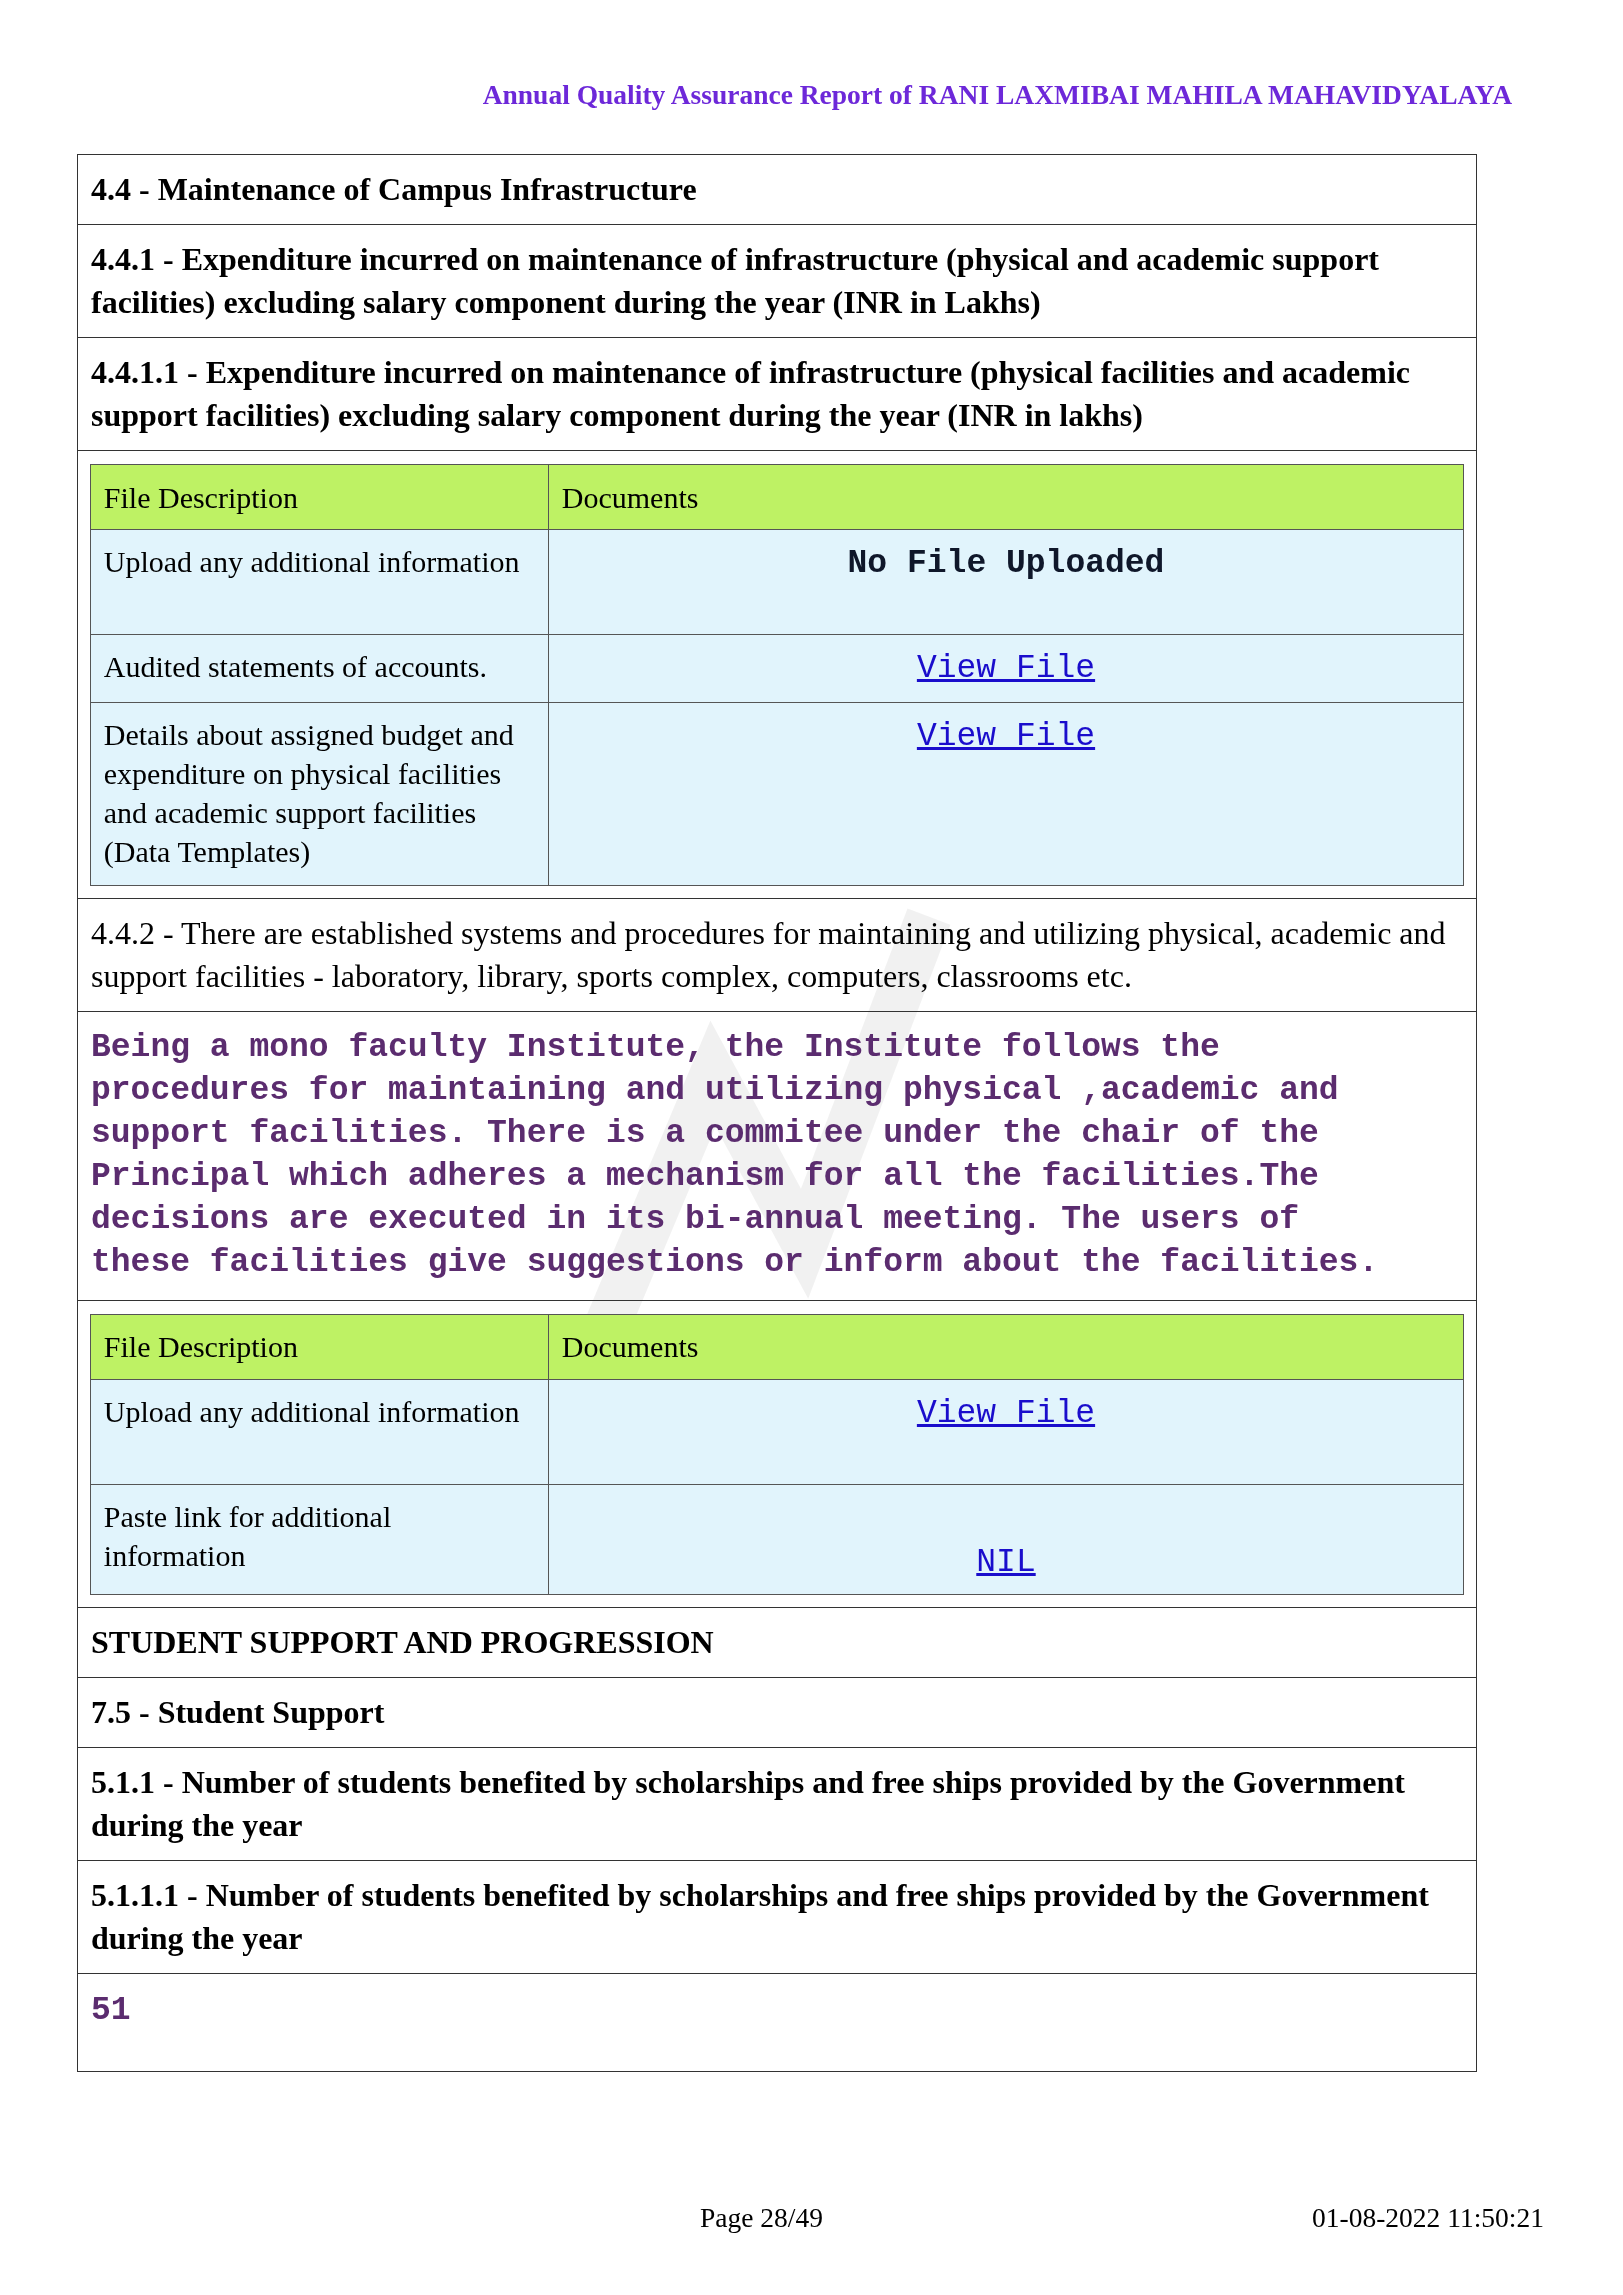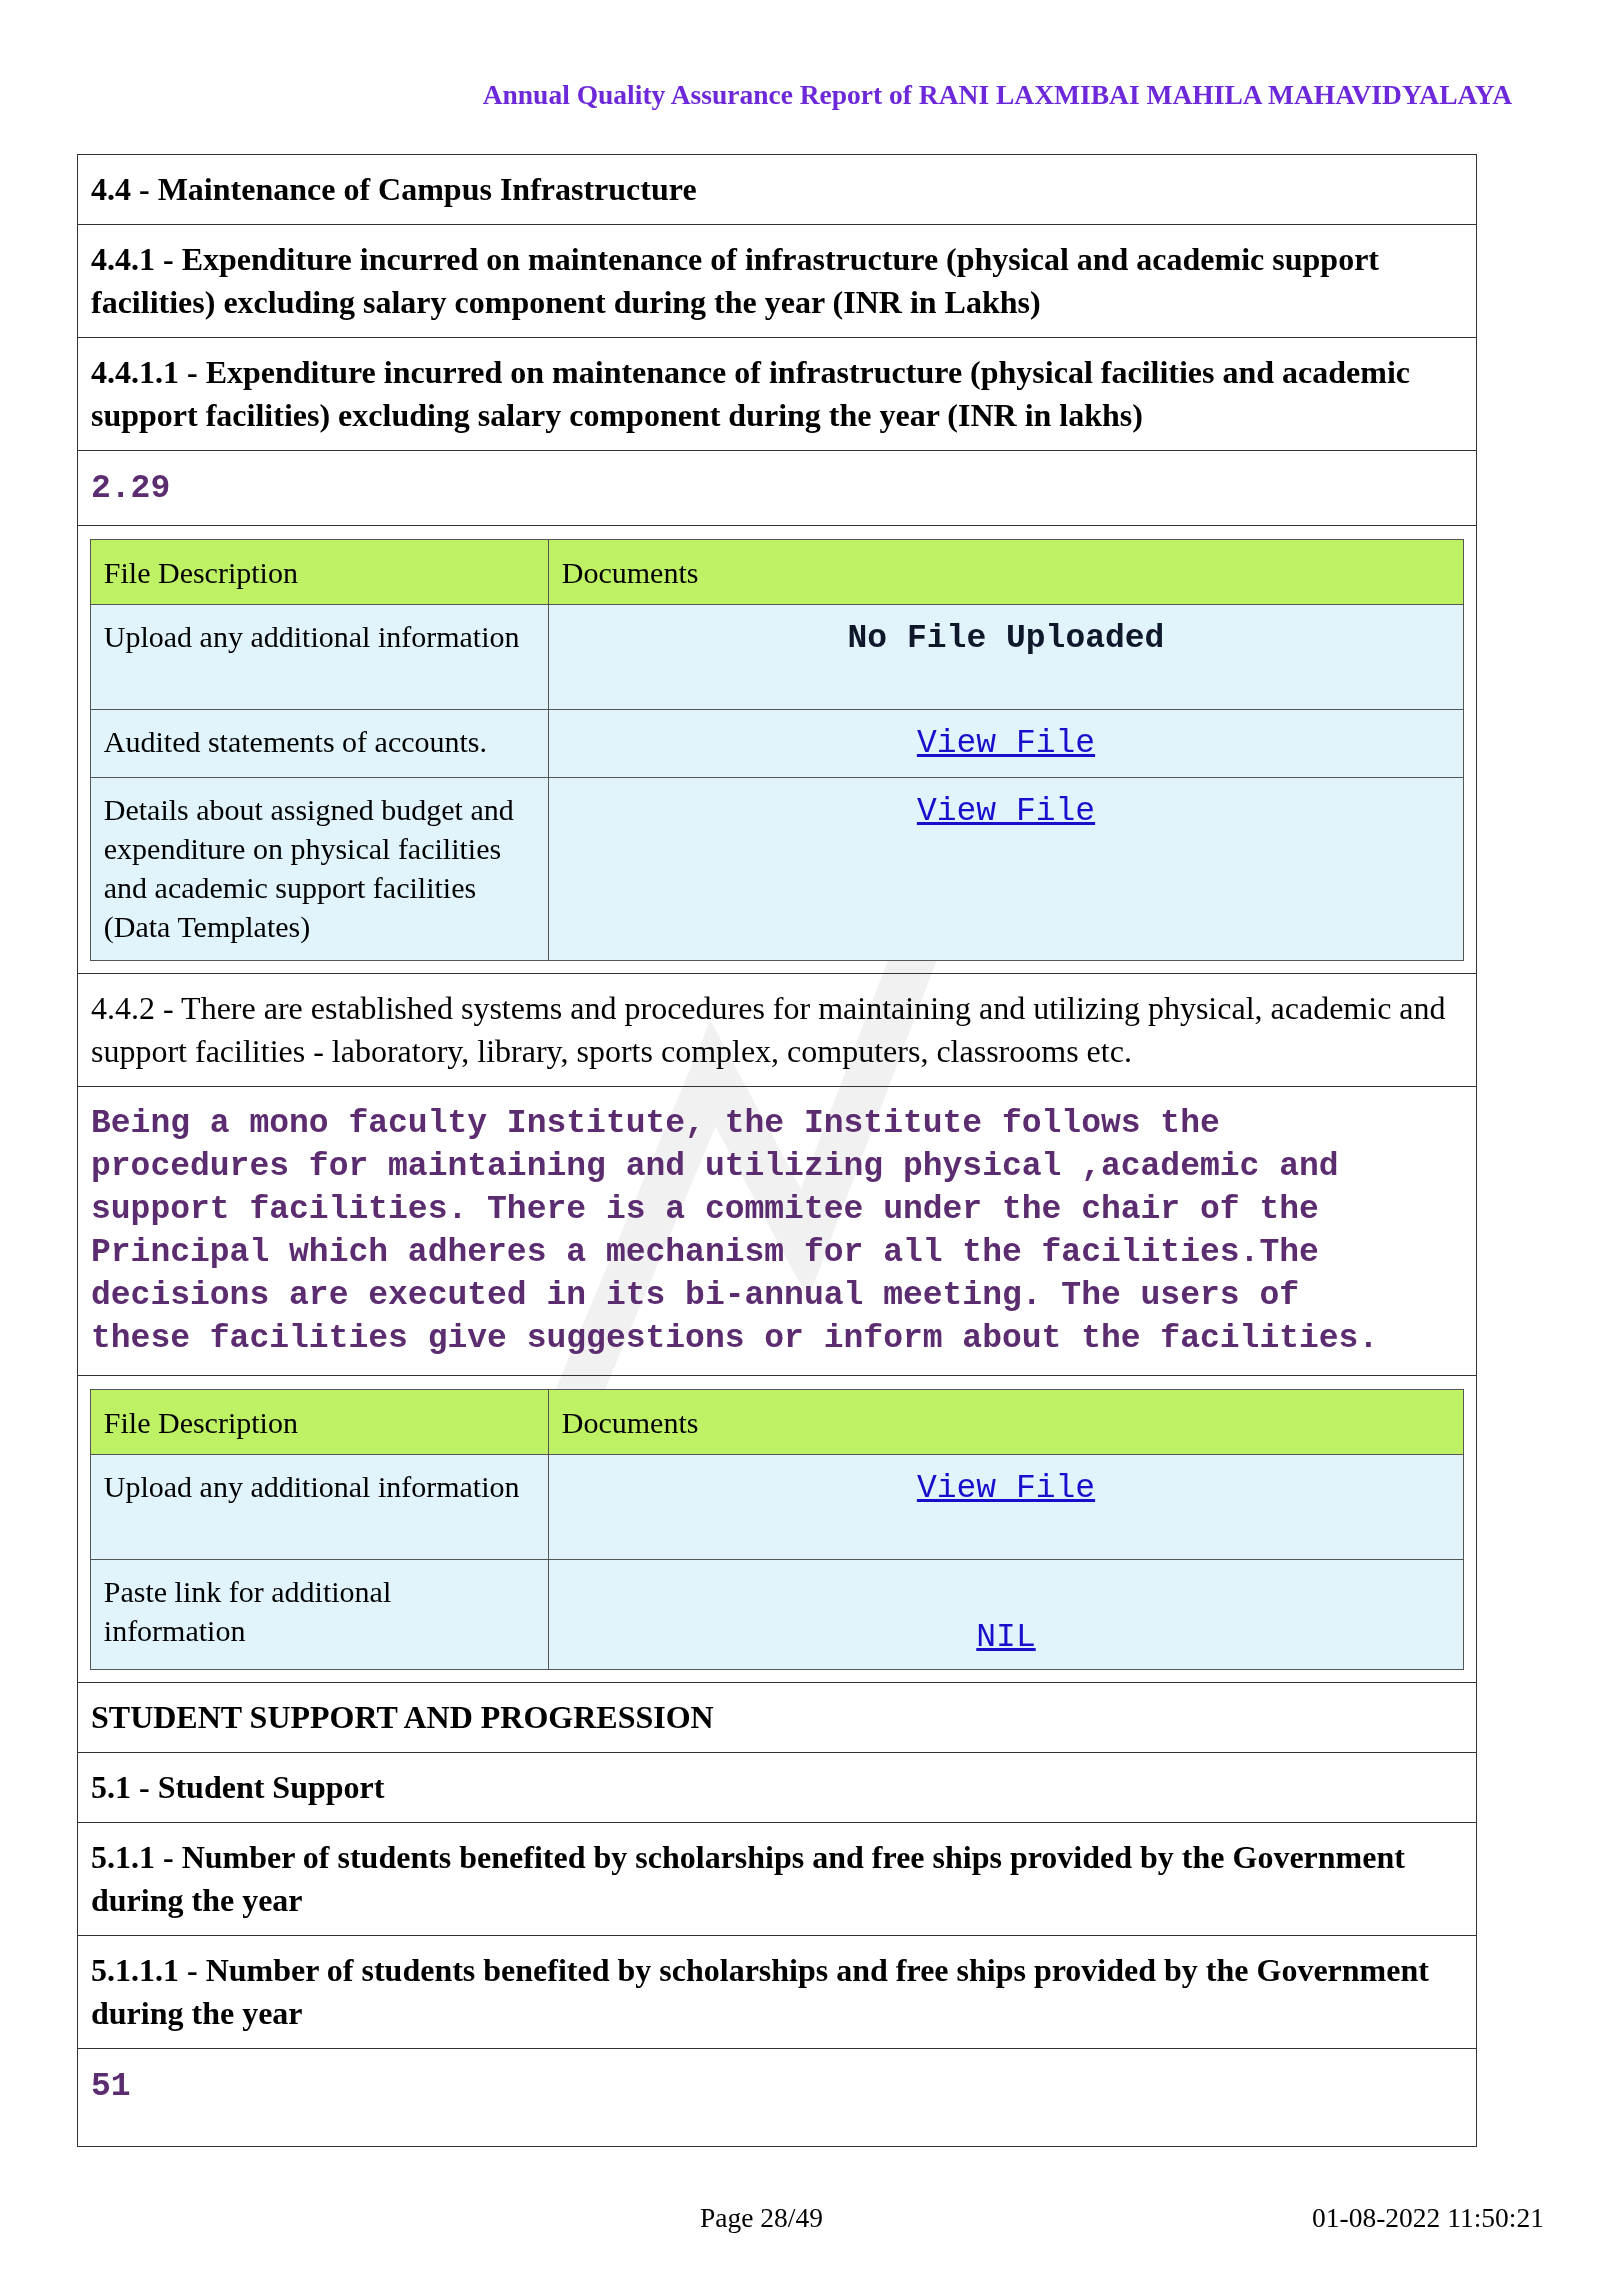--- a/index.html
+++ b/index.html
@@ -70,21 +70,20 @@
 <svg class="watermark" viewBox="0 0 900 900">
   <polyline points="120,860 330,360 470,620 660,120" fill="none" stroke="#d9d9d9" stroke-width="70" stroke-linejoin="miter"></polyline>
 </svg>
 
 <div class="page-header">Annual Quality Assurance Report of RANI LAXMIBAI MAHILA MAHAVIDYALAYA</div>
 
 <div class="main">
   <div class="row bold">4.4 - Maintenance of Campus Infrastructure</div>
   <div class="row bold">4.4.1 - Expenditure incurred on maintenance of infrastructure (physical and academic support facilities) excluding salary component during the year (INR in Lakhs)</div>
   <div class="row bold">4.4.1.1 - Expenditure incurred on maintenance of infrastructure (physical facilities and academic support facilities) excluding salary component during the year (INR in lakhs)</div>
-  <div class="row value">2.29</div>
 
   <div class="row tablewrap">
     <table class="files">
       <tbody>
           <tr>
         <th>File Description</th>
         <th>Documents</th>
       </tr>
       <tr style="height:105px">
         <td class="desc">Upload any additional information</td>
@@ -133,21 +132,21 @@
         <td class="desc">Paste link for additional information</td>
         <td class="doc bottom">
           <a class="link">NIL</a>
         </td>
       </tr>
     </tbody>
       </table>
   </div>
 
   <div class="row bold" style="font-weight:bold">STUDENT SUPPORT AND PROGRESSION</div>
-  <div class="row bold">5.1 - Student Support</div>
+  <div class="row bold">7.5 - Student Support</div>
   <div class="row bold">5.1.1 - Number of students benefited by scholarships and free ships provided by the Government during the year</div>
   <div class="row bold">5.1.1.1 - Number of students benefited by scholarships and free ships provided by the Government during the year</div>
   <div class="row value tall">51</div>
 </div>
 
 <div class="footer-page">Page 28/49</div>
 <div class="footer-date">01-08-2022 11:50:21</div>
 
 
 </body></html>

